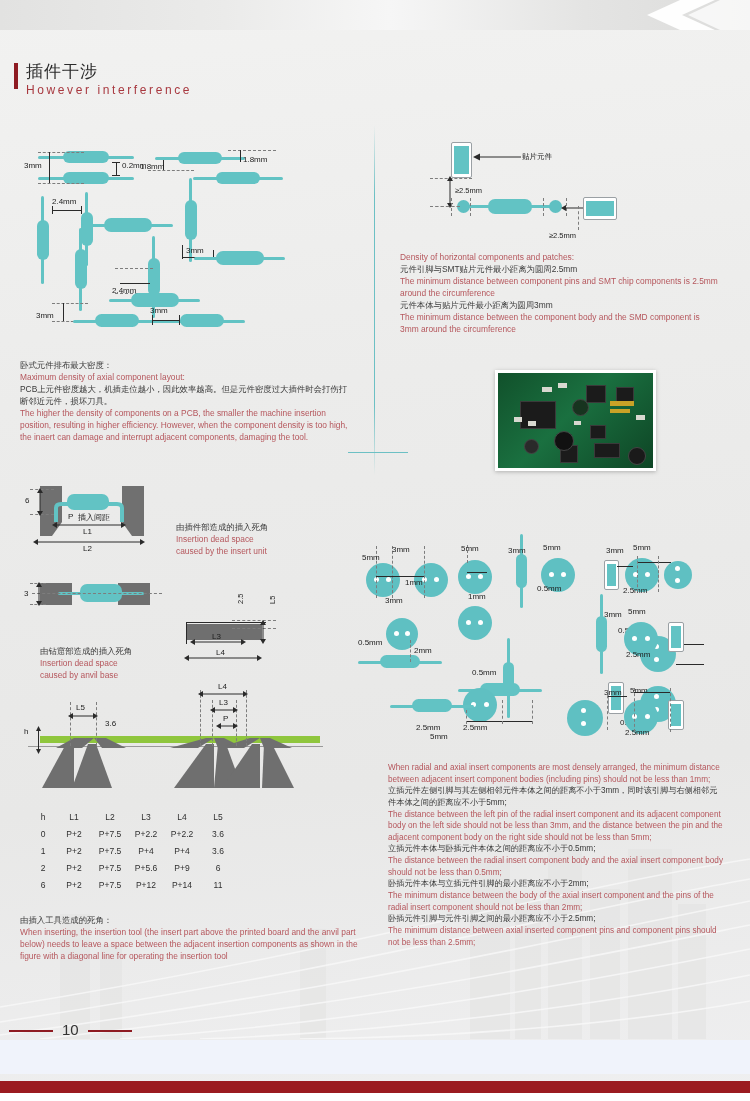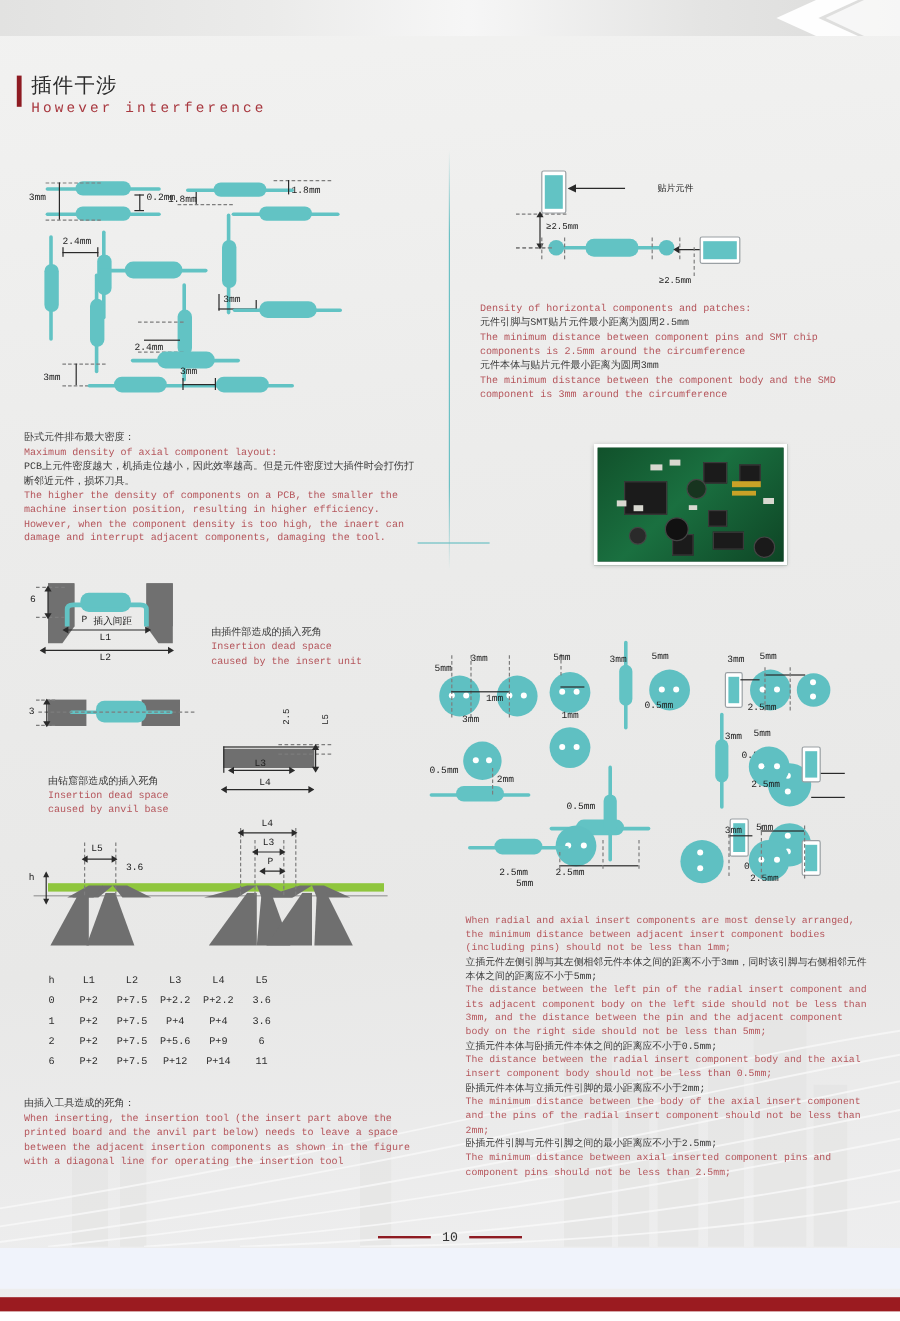--- a/index.html
+++ b/index.html
@@ -2,21 +2,21 @@
 <html><head>
 <meta charset="utf-8">
 <style>
   html,body{margin:0;padding:0;}
   body{
     width:750px;height:1101px;position:relative;overflow:hidden;
     font-family:"Liberation Sans","DejaVu Sans",sans-serif;
     background:#ededec;
   }
   .page{position:absolute;inset:0;
-    background:linear-gradient(175deg,#f2f2f1 0%,#ececeb 35%,#e8e8e7 70%,#efeff0 100%);font-family:Liberation Mono, monospace;}
+    background:linear-gradient(175deg,#f2f2f1 0%,#ececeb 35%,#e8e8e7 70%,#efeff0 100%);}
   .bgcity{position:absolute;left:0;right:0;bottom:62px;height:300px;opacity:.55;pointer-events:none;}
   .topband{position:absolute;left:0;top:0;width:750px;height:30px;
     background:linear-gradient(90deg,#e2e2e1 0%,#ebebea 30%,#f6f6f6 52%,#e4e4e3 78%,#dcdcdb 100%);}
   .chev{position:absolute;right:0;top:0;width:130px;height:30px;overflow:hidden;}
   .botline1{position:absolute;left:0;bottom:27px;width:750px;height:34px;background:#f0f3fb;}
   .botline2{position:absolute;left:0;bottom:8px;width:750px;height:12px;background:#9b1b20;}
   .botline3{position:absolute;left:0;bottom:0;width:750px;height:8px;background:#ffffff;}
 
   .ttlbar{position:absolute;left:14px;top:63px;width:4px;height:26px;background:#8e1b22;}
   .ttlcn{position:absolute;left:26px;top:60px;font-size:17px;color:#2b2b2b;letter-spacing:1px;}
@@ -60,21 +60,21 @@
   .pcbinner{position:absolute;inset:0;
     background:
       radial-gradient(circle at 22% 30%, #1c5b33 0 18px, transparent 19px),
       radial-gradient(circle at 70% 20%, #14insert, transparent 0),
       linear-gradient(135deg,#12532c 0%,#17693a 40%,#0f4726 100%);}
   .pcbchip{position:absolute;background:#1b1b1b;border:1px solid #3a3a3a;}
   .pcbcap{position:absolute;background:#111;border-radius:50%;border:1px solid #444;}
   .pcbpad{position:absolute;background:#c9a227;}
   .pcbsm{position:absolute;background:#d8d8d0;}
 
-  .pgnum{position:absolute;left:0;right:0;bottom:63px;text-align:center;font-size:11px;color:#333;}
+  .pgnum{position:absolute;left:0;right:0;bottom:63px;font-size:15px;color:#333;}
   .pgrule{display:inline-block;width:44px;height:2px;background:#8e1b22;vertical-align:middle;margin:0 9px;}
 
   .arrowlbl{position:absolute;font-size:7.5px;color:#1d1d1d;white-space:nowrap;}
 </style>
 </head>
 <body>
 
 <div class="page">
 
   <div class="topband">
@@ -208,21 +208,21 @@
     <svg style="position:absolute;left:445px;top:176px;width:10px;height:32px;" viewBox="0 0 10 32">
       <line x1="5" y1="2" x2="5" y2="30" stroke="#2a2a2a" stroke-width="1"></line>
       <polygon points="5,0 2,5 8,5" fill="#2a2a2a"></polygon>
         <polygon points="5,32 2,27 8,27" fill="#2a2a2a"></polygon>
     </svg>
     <div class="dim" style="left:455px;top:186px;font-size:7.5px;">≥2.5mm</div>
     <svg style="position:absolute;left:473px;top:152px;width:48px;height:10px;" viewBox="0 0 48 10">
       <line x1="6" y1="5" x2="48" y2="5" stroke="#2a2a2a" stroke-width="1"></line>
       <polygon points="0,5 7,1.5 7,8.5" fill="#2a2a2a"></polygon>
     </svg>
-    <div class="arrowlbl" style="left:548px;top:152px;">贴片元件</div>
+    <div class="arrowlbl" style="left:522px;top:152px;">贴片元件</div>
 
     <div class="axbody" style="left:488px;top:199px;width:44px;height:15px;"></div>
     <div class="axlead" style="left:466px;top:205px;width:24px;"></div>
     <div class="axlead" style="left:530px;top:205px;width:24px;"></div>
     <div class="radial" style="left:457px;top:200px;width:13px;height:13px;"></div>
     <div class="radial" style="left:549px;top:200px;width:13px;height:13px;"></div>
     <div class="dashv" style="left:451px;top:198px;height:18px;"></div>
     <div class="dashv" style="left:470px;top:198px;height:18px;"></div>
     <div class="dashv" style="left:543px;top:198px;height:18px;"></div>
     <div class="dashv" style="left:566px;top:198px;height:18px;"></div>

